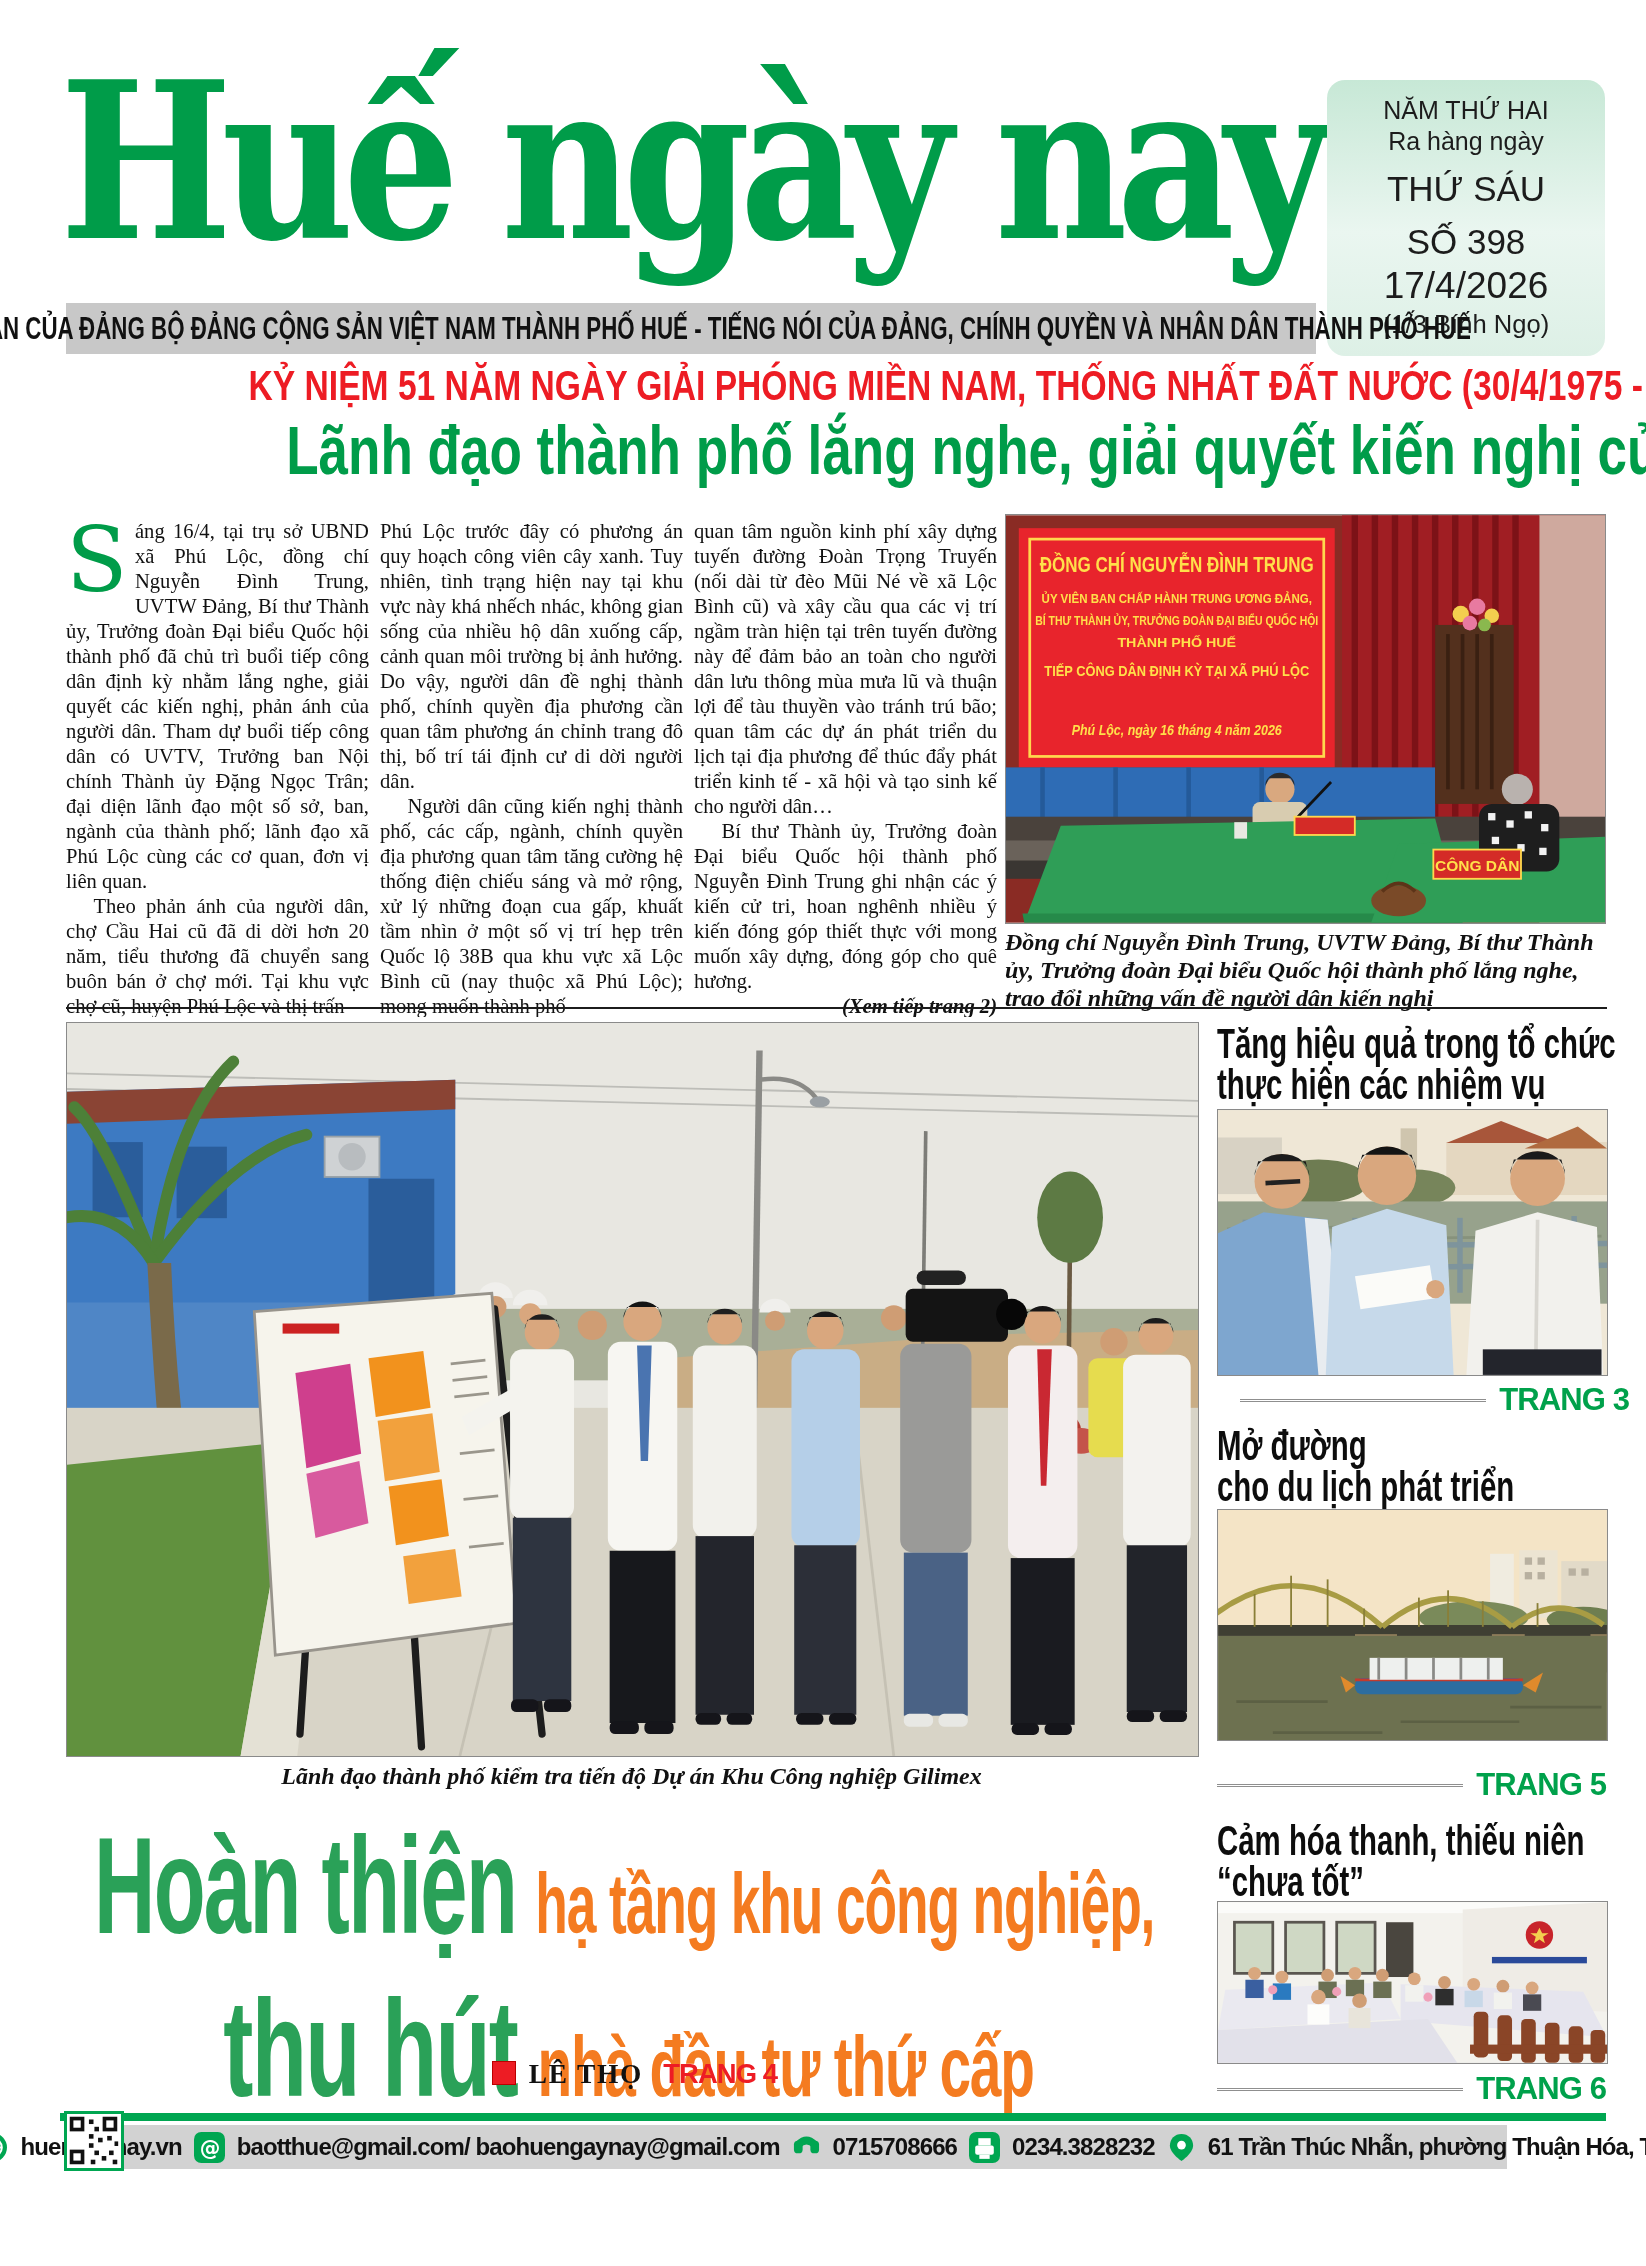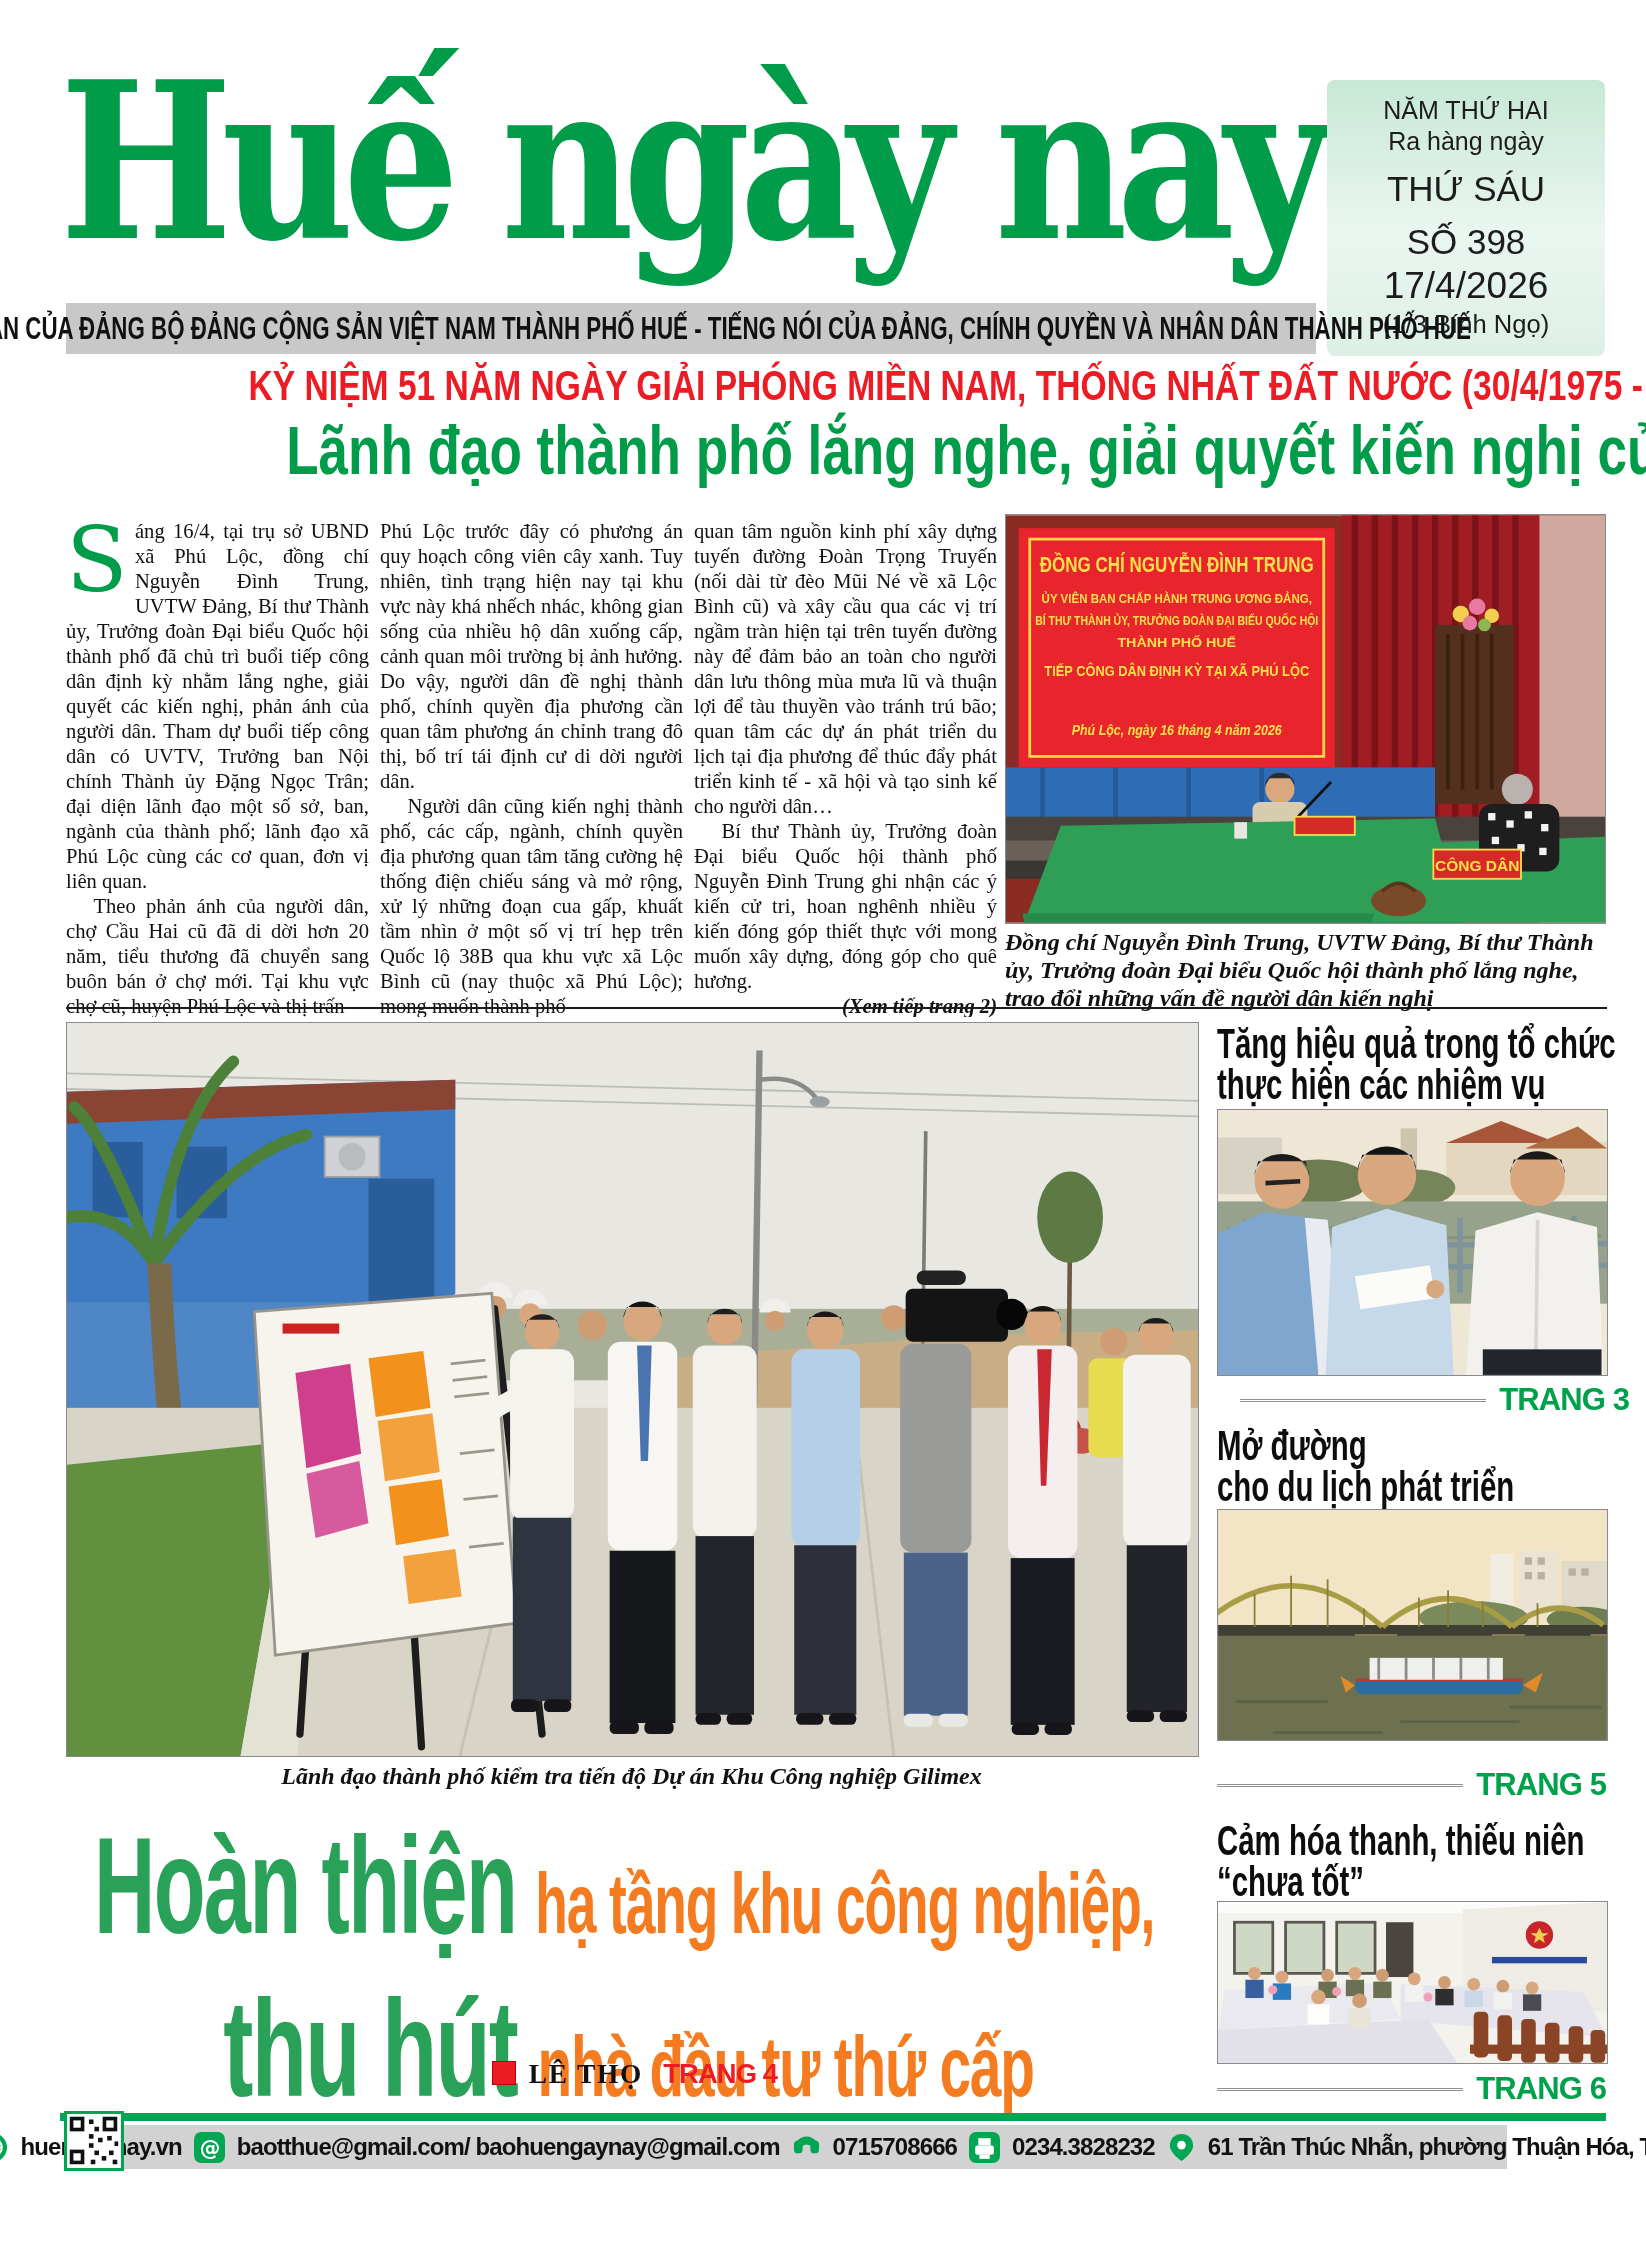--- a/index.html
+++ b/index.html
@@ -4,21 +4,21 @@
 <style>
   html,body{margin:0;padding:0;background:#ffffff;}
   .page{position:relative;width:1647px;height:2267px;background:#fff;overflow:hidden;
         font-family:"Liberation Serif",serif;color:#111;}
   .abs{position:absolute;}
 
   
   .mast-title{font-family:"DejaVu Serif",serif;font-weight:700;color:#009c49;
     font-size:217px;line-height:1.05;letter-spacing:-12.8px;white-space:nowrap;
     transform:scaleX(.84);transform-origin:0 0;}
-  .issue-box{width:278px;height:276px;border-radius:8px;
+  .issue-box{width:278px;height:276px;border-radius:18px;
     background:linear-gradient(180deg,#c7e8d6 0%,#eaf6f0 55%,#ddf0e6 100%);
     display:flex;flex-direction:column;justify-content:center;align-items:center;
     font-family:"Liberation Sans",sans-serif;color:#1c1c1c;text-align:center;}
   .issue-box .s1{font-size:25px;line-height:31px;}
   .issue-box .s2{font-size:35px;line-height:44px;margin-top:9.1px;}
   .issue-box .s3{font-size:37px;line-height:44px;}
   .issue-box .s4{font-size:25.6px;line-height:33px;}
 
   .tagline-strip{background:#c8c8c8;display:flex;align-items:center;justify-content:center;}
   .tagline-strip .t{font-family:"Liberation Sans",sans-serif;font-weight:bold;font-size:31px;

